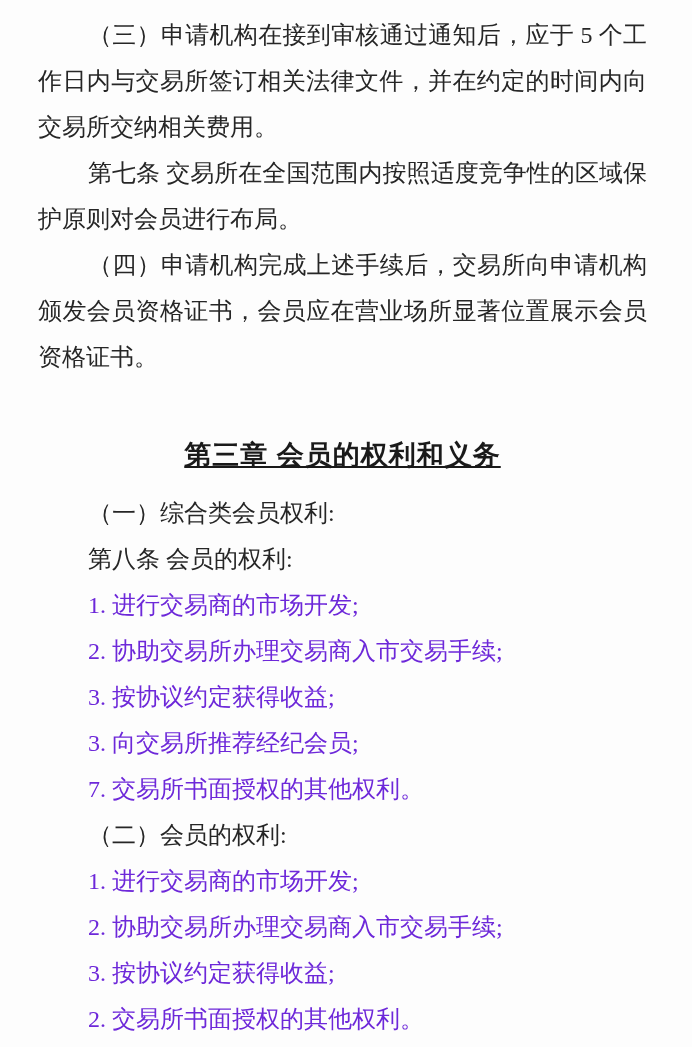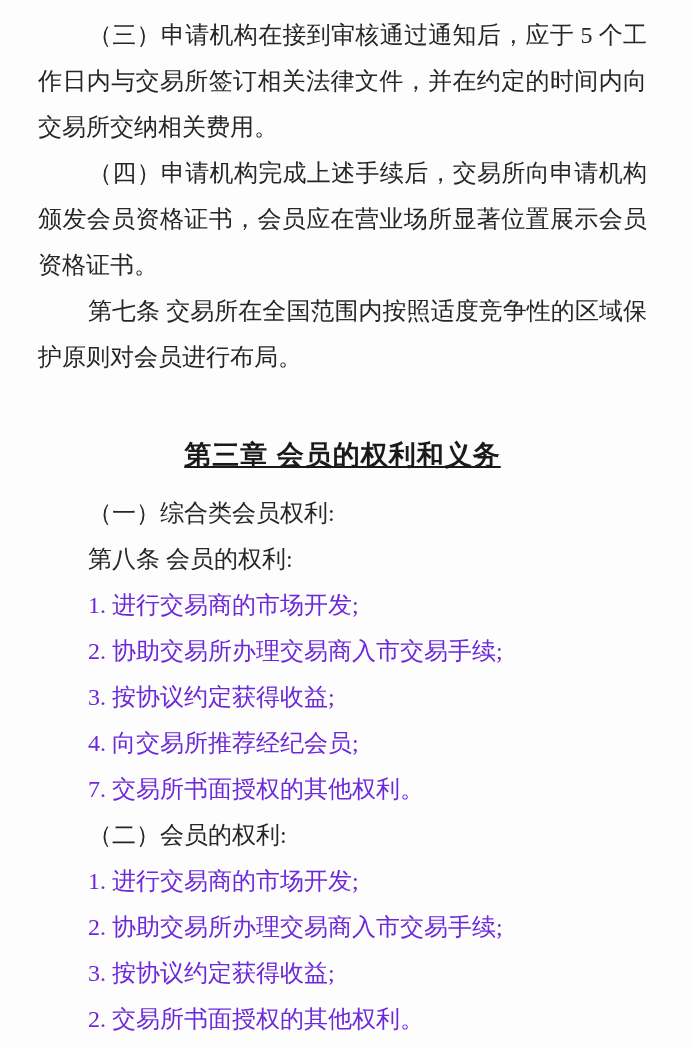--- a/index.html
+++ b/index.html
@@ -53,37 +53,37 @@
     text-decoration: underline;
   }
 </style>
 </head>
 <body>
 
 <div class="doc-page">
 
   <p class="body-para">（三）申请机构在接到审核通过通知后，应于 5 个工作日内与交易所签订相关法律文件，并在约定的时间内向交易所交纳相关费用。</p>
 
+  <p class="body-para">第七条 交易所在全国范围内按照适度竞争性的区域保护原则对会员进行布局。</p>
+
   <p class="body-para">（四）申请机构完成上述手续后，交易所向申请机构颁发会员资格证书，会员应在营业场所显著位置展示会员资格证书。</p>
-
-  <p class="body-para">第七条 交易所在全国范围内按照适度竞争性的区域保护原则对会员进行布局。</p>
 
   <h2 class="chapter-heading">第三章 会员的权利和义务</h2>
 
   <p class="body-para">（一）综合类会员权利:</p>
 
   <p class="body-para">第八条 会员的权利:</p>
 
   <p class="list-item">1. 进行交易商的市场开发;</p>
 
   <p class="list-item">2. 协助交易所办理交易商入市交易手续;</p>
 
   <p class="list-item">3. 按协议约定获得收益;</p>
 
-  <p class="list-item">4. 向交易所推荐经纪会员;</p>
+  <p class="list-item">3. 向交易所推荐经纪会员;</p>
 
   <p class="list-item">7. 交易所书面授权的其他权利。</p>
 
   <p class="body-para">（二）会员的权利:</p>
 
   <p class="list-item">1. 进行交易商的市场开发;</p>
 
   <p class="list-item">2. 协助交易所办理交易商入市交易手续;</p>
 
   <p class="list-item">3. 按协议约定获得收益;</p>

